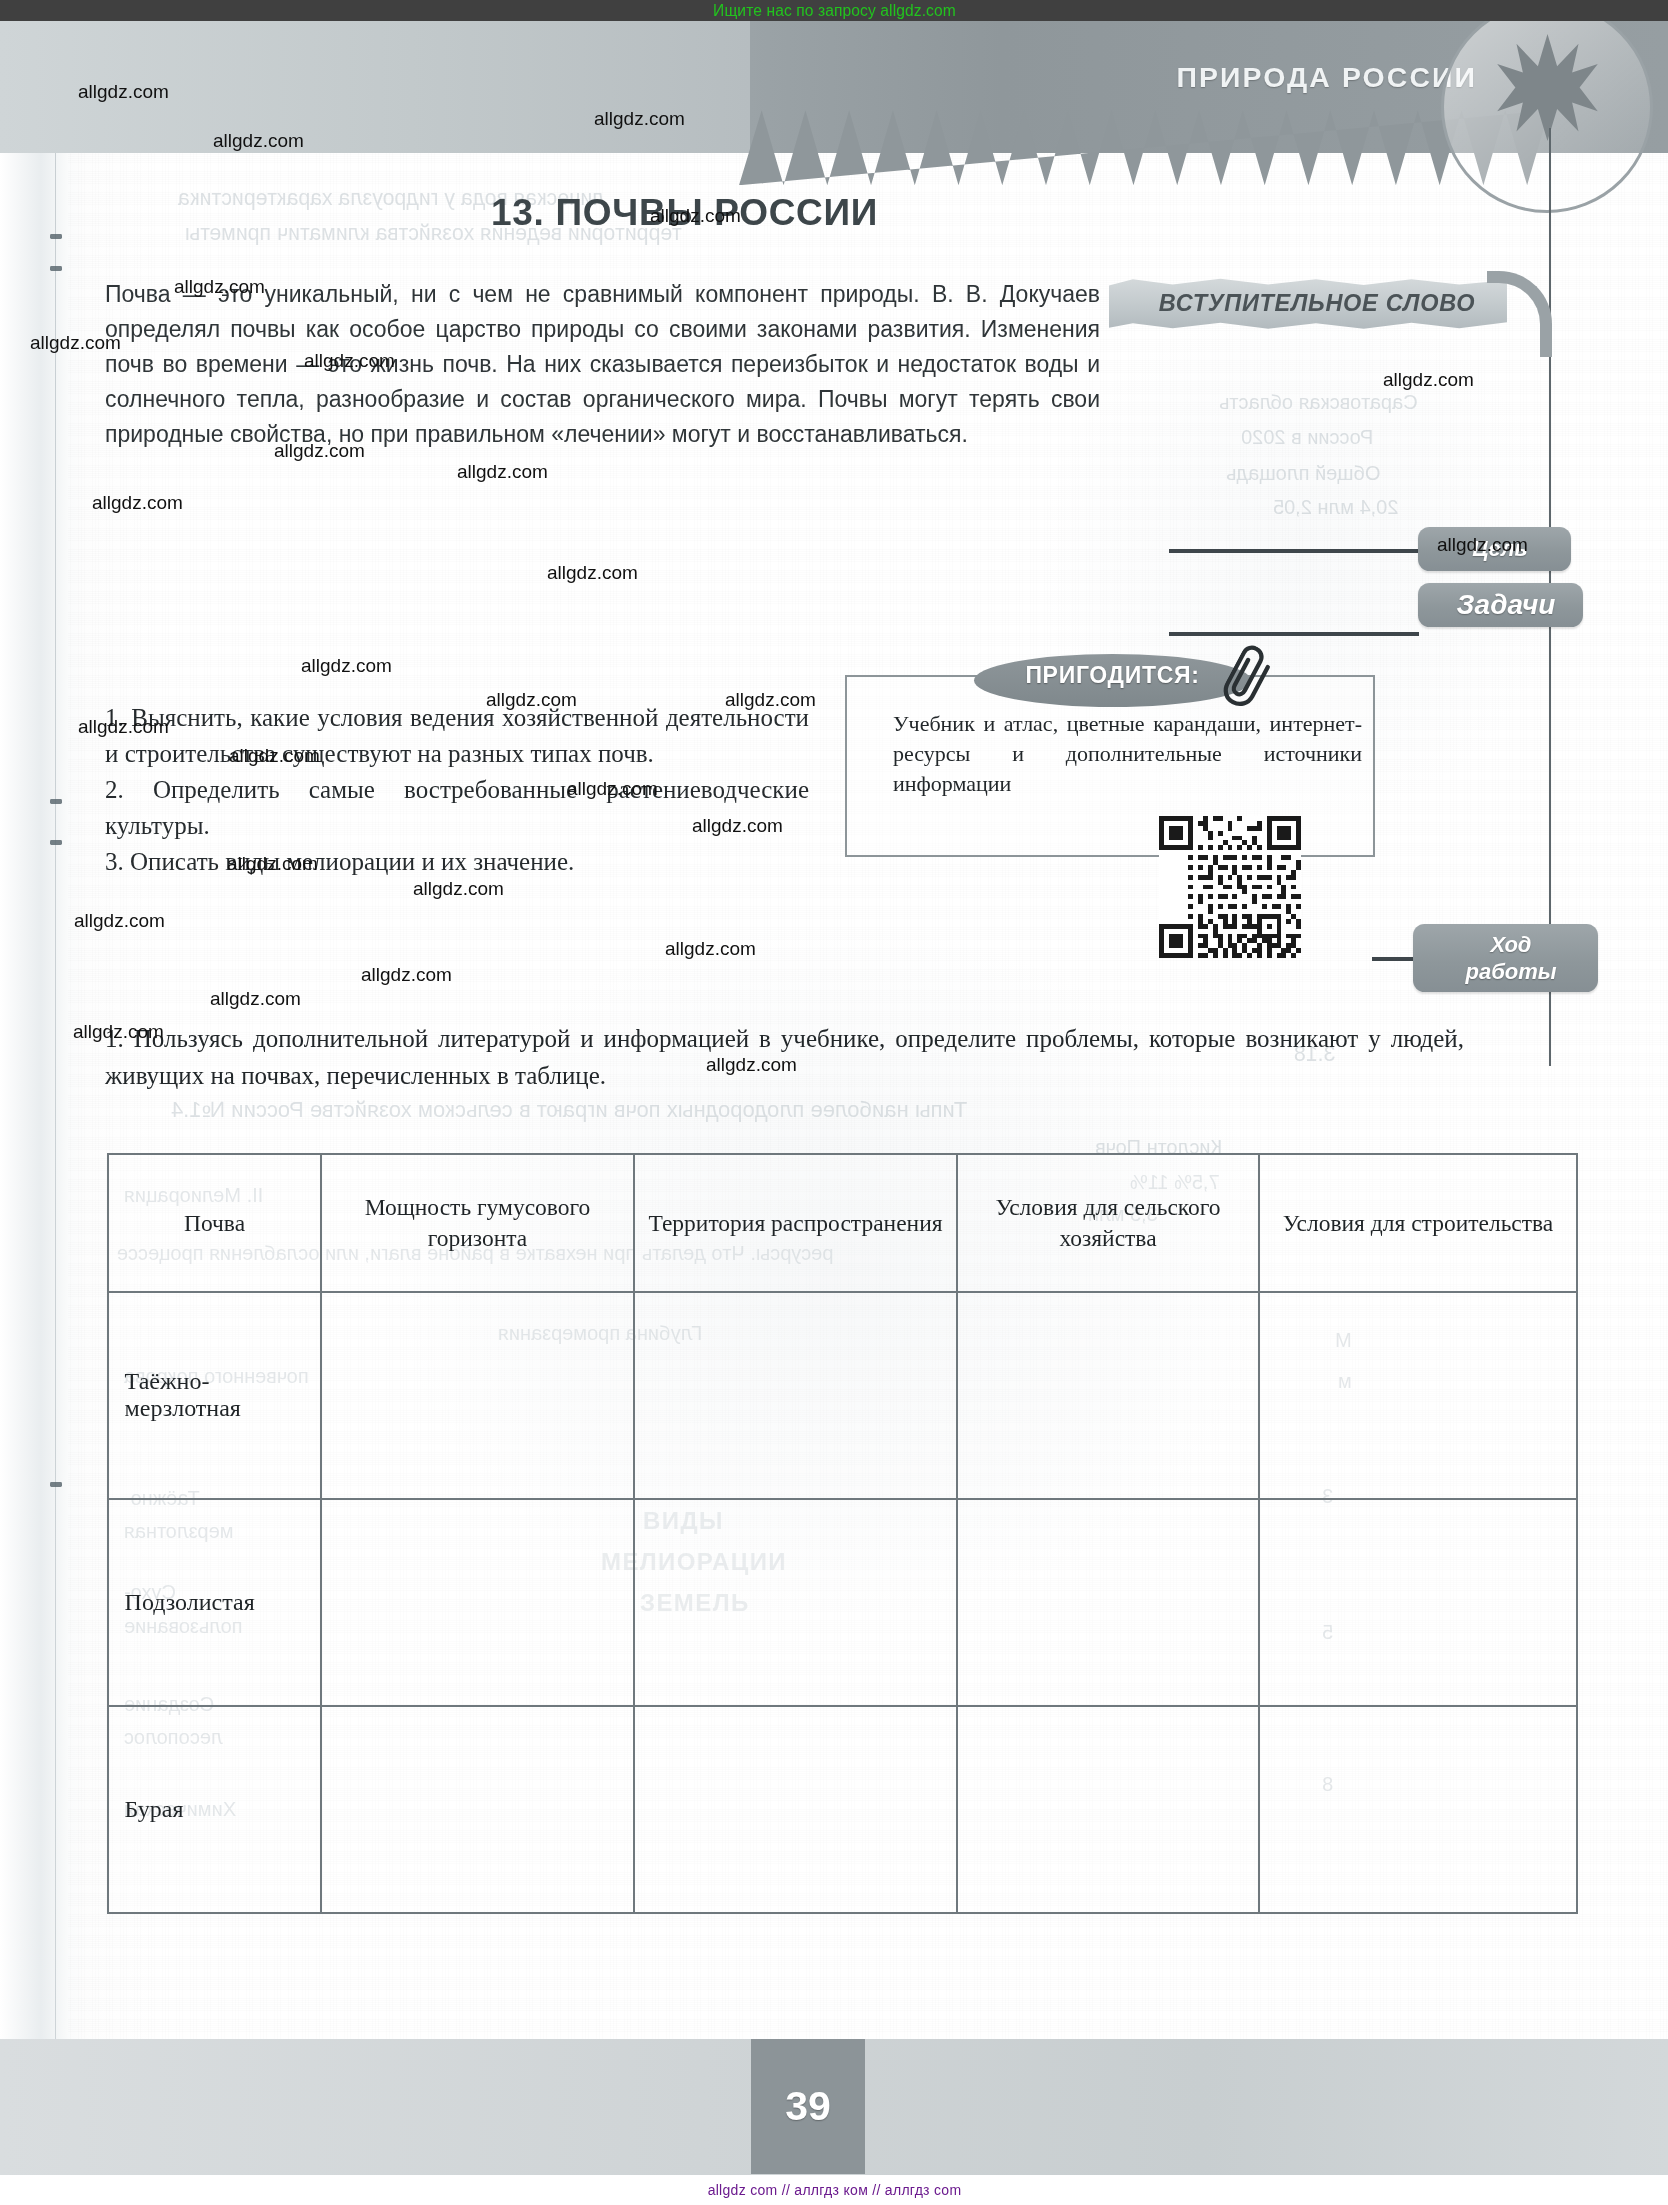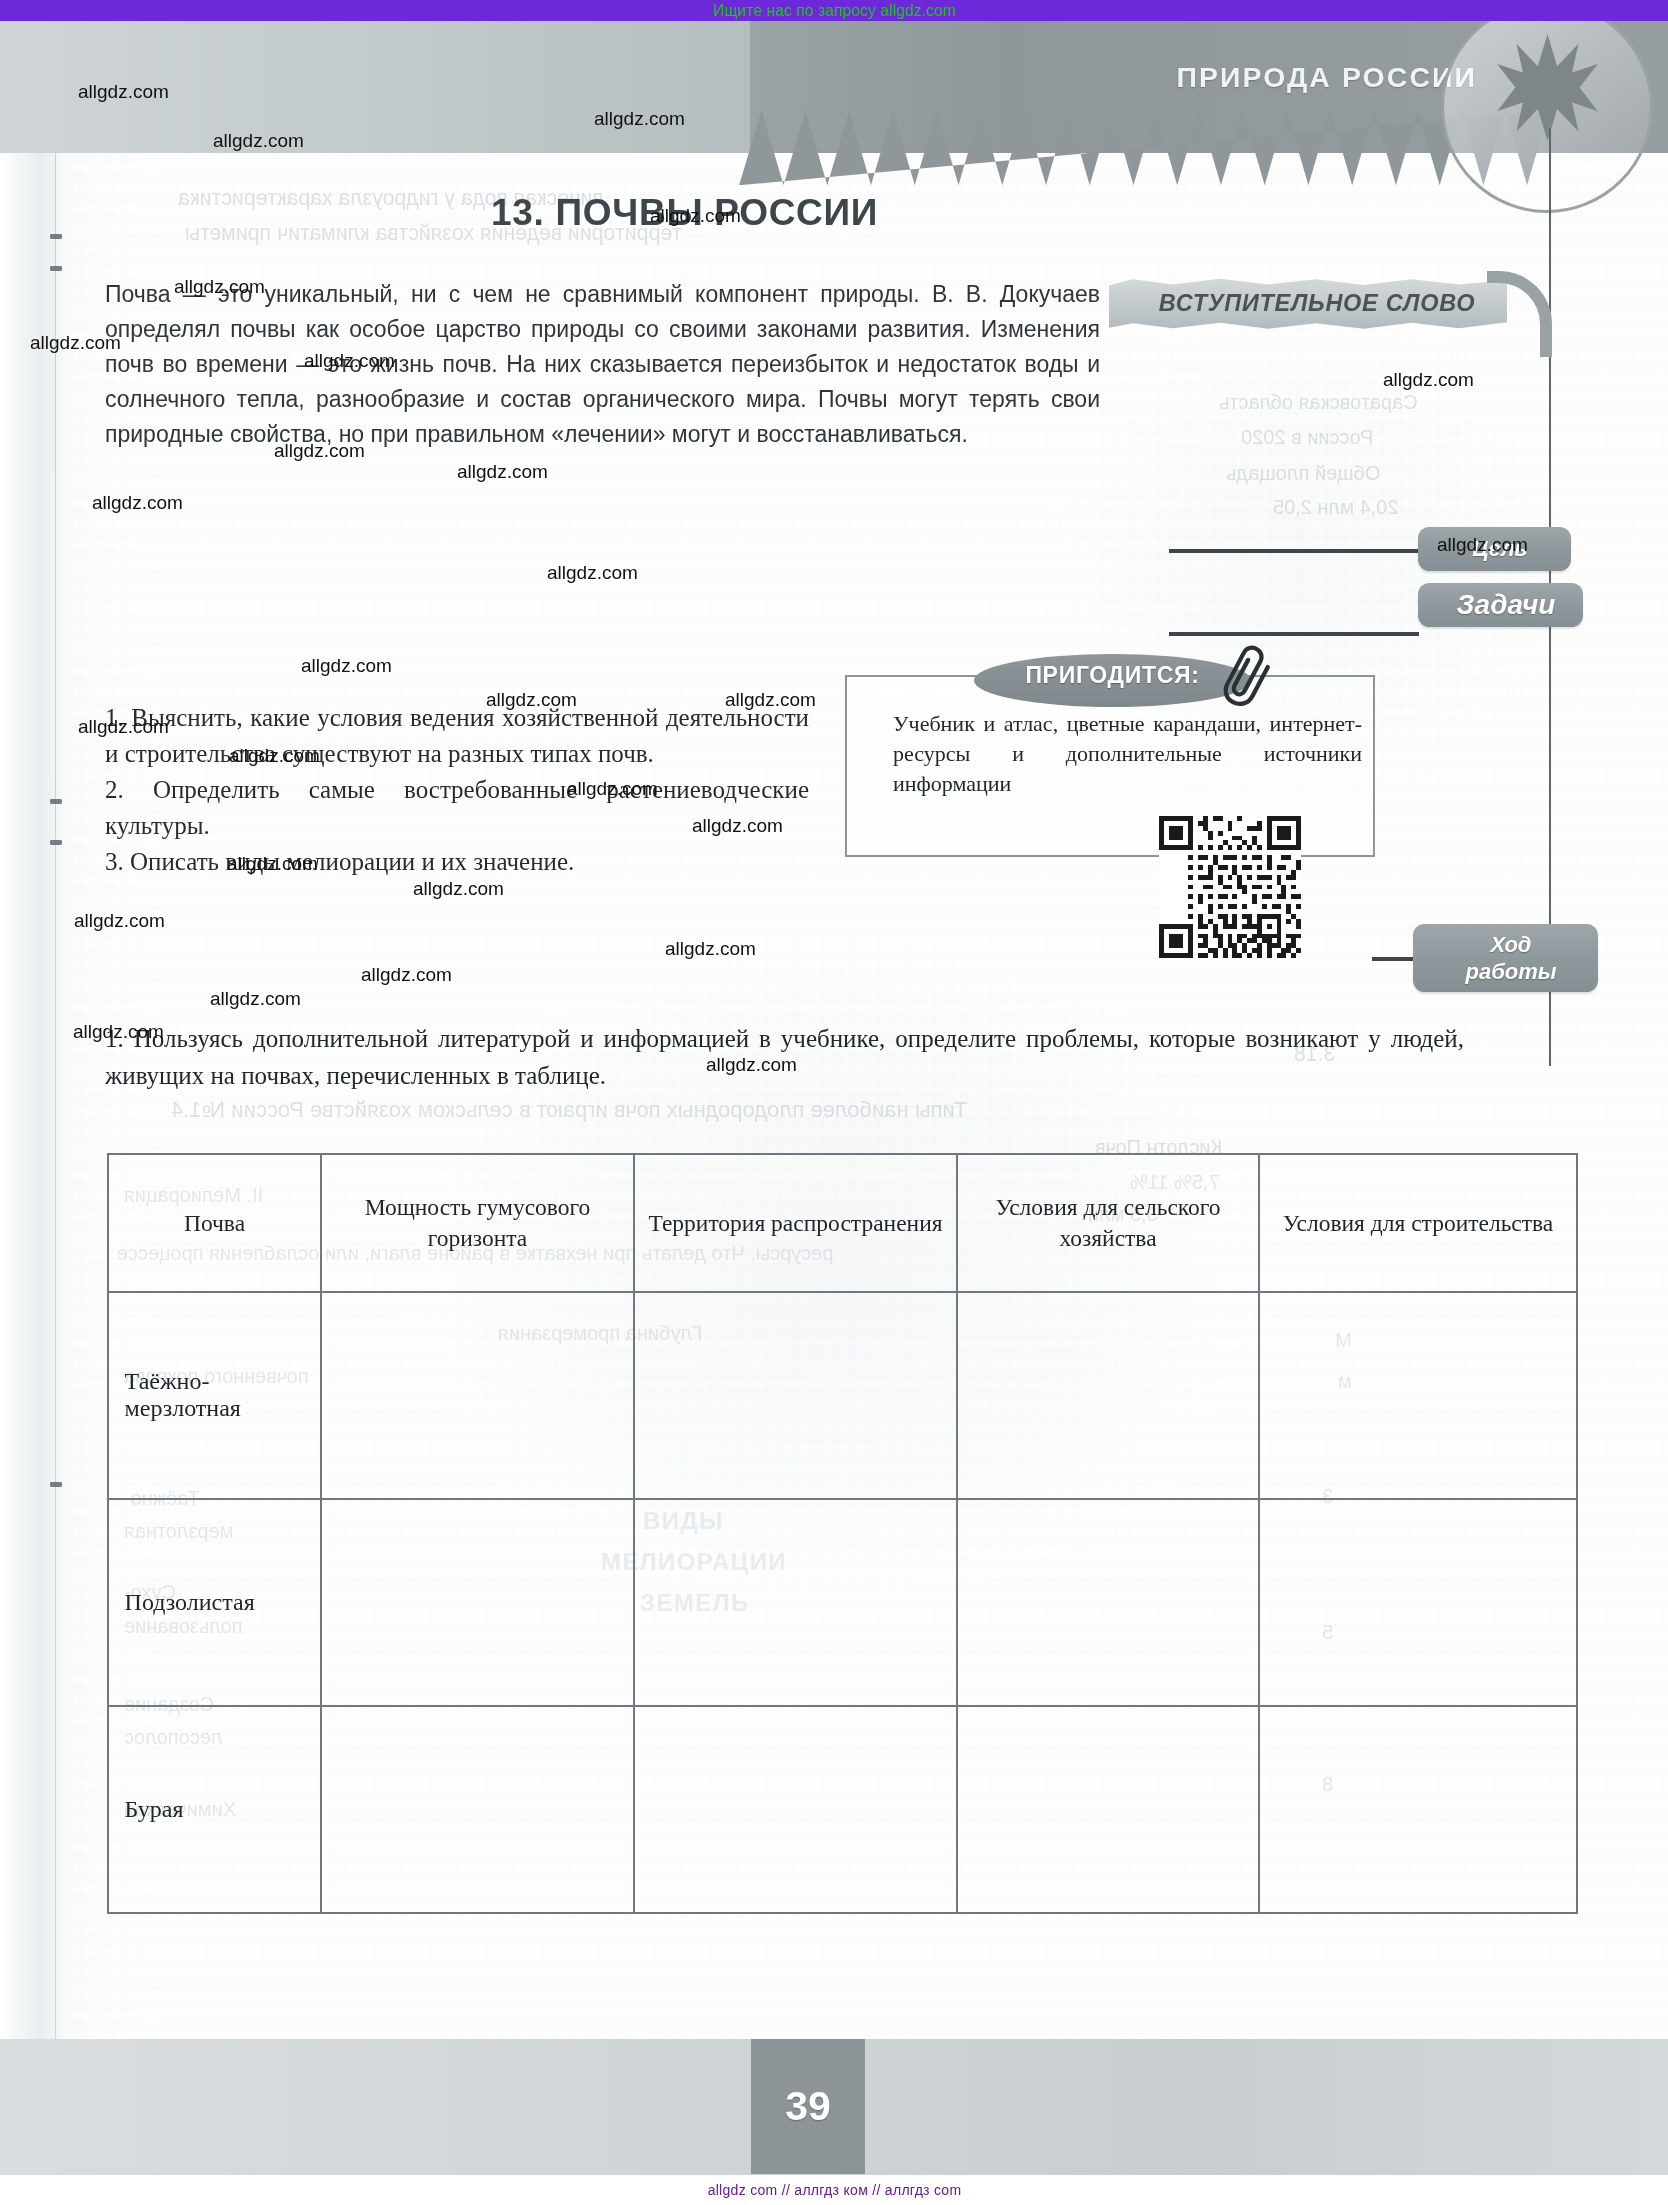--- a/index.html
+++ b/index.html
@@ -6,21 +6,21 @@
   html,body{margin:0;padding:0;background:#ffffff;}
   body{
     width:1669px;height:2205px;position:relative;overflow:hidden;
     font-family:"Liberation Serif", serif;
     -webkit-font-smoothing:antialiased;
   }
 
   
   #promo-strip{
     position:absolute;left:0;top:0;width:1669px;height:21.3px;
-    background:#6d28d9;text-align:center;z-index:60;
+    background:#404040;text-align:center;z-index:60;
   }
   #promo-strip span{
     display:inline-block;line-height:21.3px;
     font-family:"Liberation Sans", sans-serif;
     font-size:15.6px;color:#22c31e;letter-spacing:0.1px;
   }
 
   
   #page{
     position:absolute;left:0;top:21.3px;width:1669px;height:2154px;

